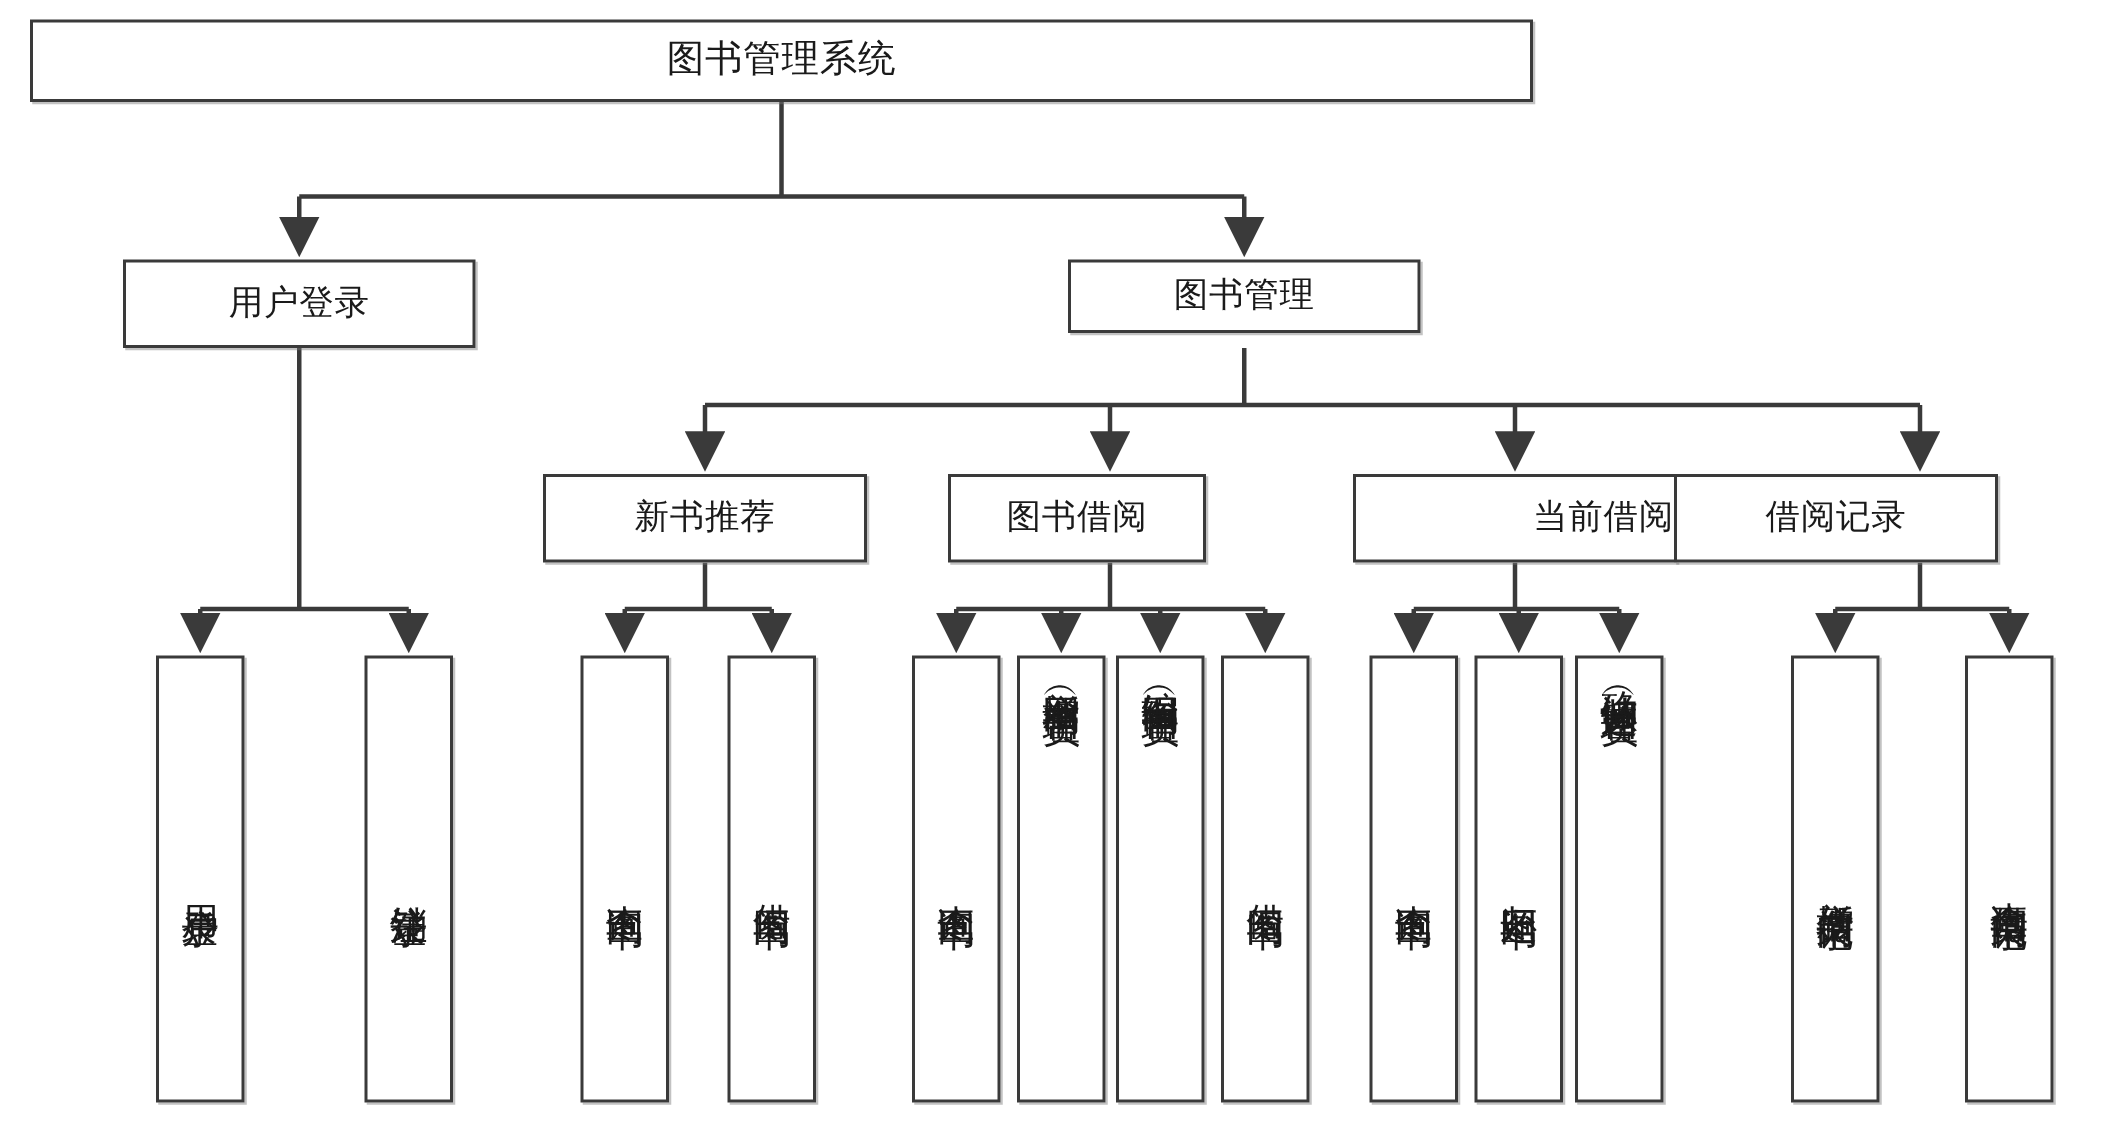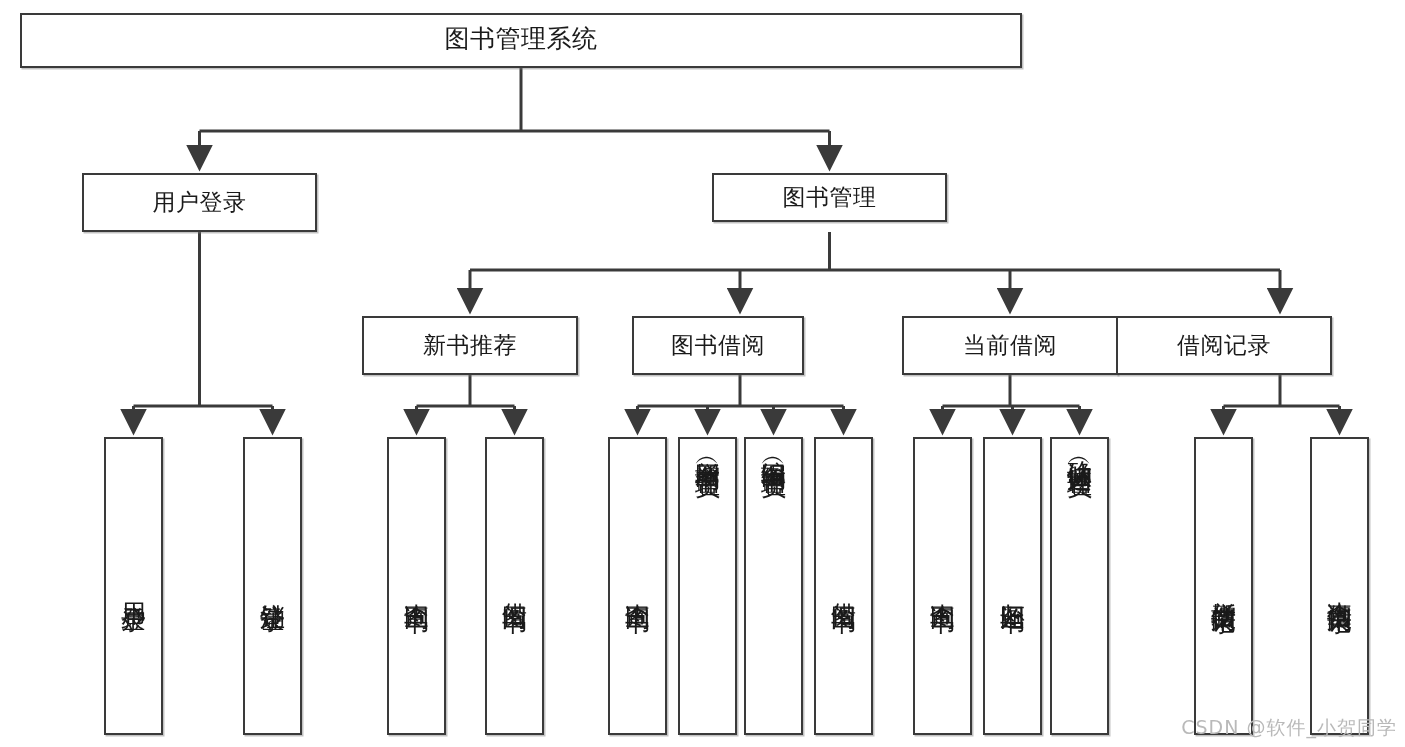--- a/index.html
+++ b/index.html
@@ -139,21 +139,21 @@
       </div>
     </div>
 
   <div id="level3-nodes">
       <div class="node branch" style="left: 362px; top: 316px; width: 216px; height: 59px;">
         <span class="label">新书推荐</span>
       </div>
       <div class="node branch" style="left: 632px; top: 316px; width: 172px; height: 59px;">
         <span class="label">图书借阅</span>
       </div>
-      <div class="node branch" style="left: 902px; top: 316px; width: 216px; height: 59px;">
+      <div class="node branch" style="left: 902px; top: 316px; width: 216px; height: 59px; justify-content: flex-end;">
         <span class="label">当前借阅</span>
       </div>
       <div class="node branch" style="left: 1116px; top: 316px; width: 216px; height: 59px;">
         <span class="label">借阅记录</span>
       </div>
     </div>
 
   <div id="leaf-nodes">
       <div class="node leaf mid" style="left: 104px; top: 437px; width: 59px; height: 298px; align-items: center;">
         <span class="label">用户登录</span>
@@ -189,14 +189,13 @@
         <span class="label">确认归还（管理员）</span>
       </div>
       <div class="node leaf mid" style="left: 1194px; top: 437px; width: 59px; height: 298px; align-items: center;">
         <span class="label">新增借阅记录</span>
       </div>
       <div class="node leaf mid" style="left: 1310px; top: 437px; width: 59px; height: 298px; align-items: center;">
         <span class="label">查询借阅记录</span>
       </div>
     </div>
 
-  <div id="watermark">CSDN @软件_小贺同学</div>
 </div>
 
 </body></html>

